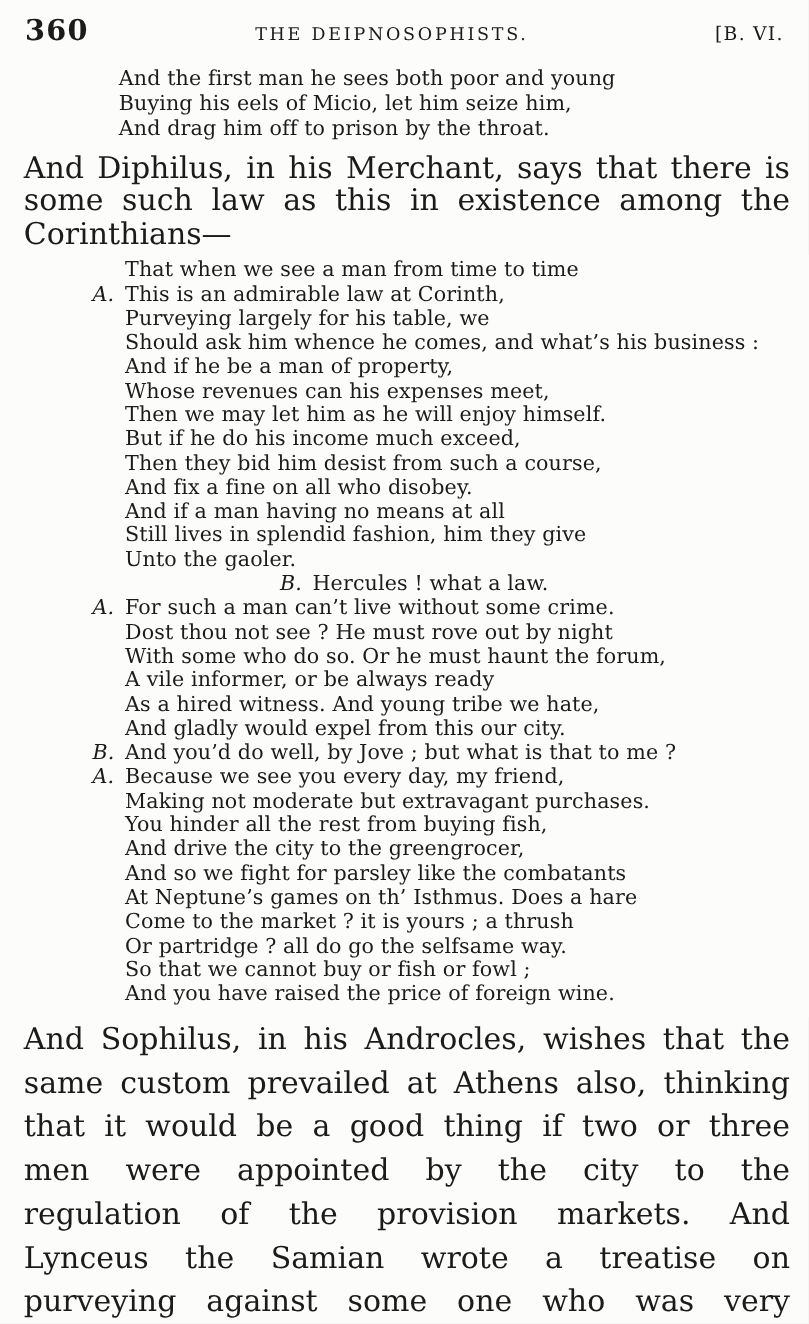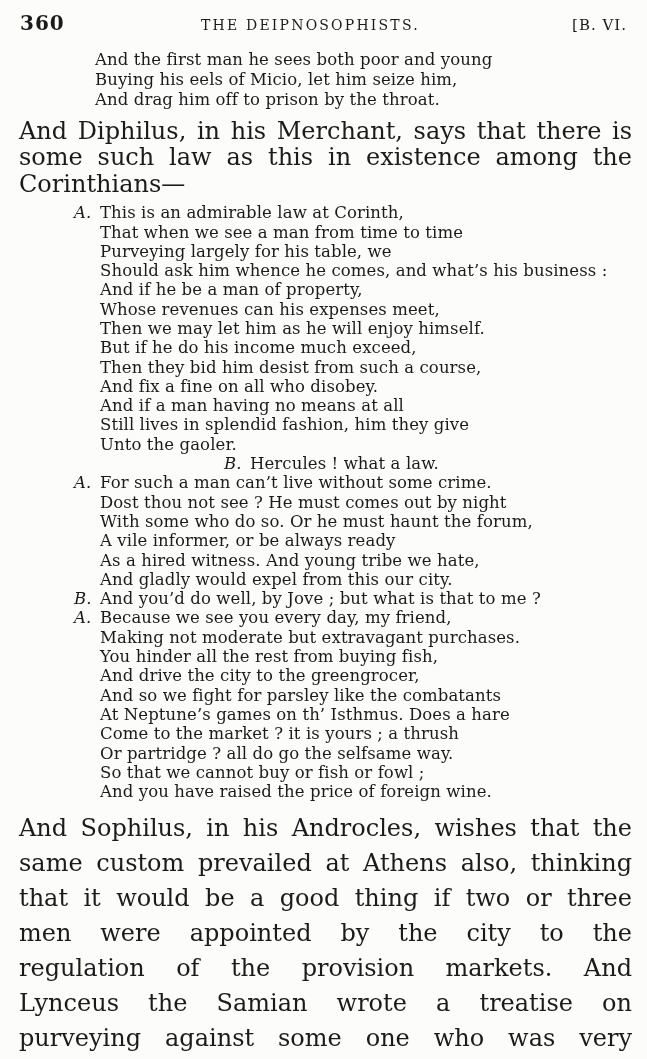--- a/index.html
+++ b/index.html
@@ -15,21 +15,21 @@
     font-family: "DejaVu Serif", "Liberation Serif", serif;
   }
 
   
   .pagehead {
     display: flex;
     justify-content: space-between;
     align-items: baseline;
     padding: 11px 20px 0 20px;
   }
-  .pagenum   { font-size: 20px; font-weight: bold; letter-spacing: 1px; }
+  .pagenum   { font-size: 23px; font-weight: bold; letter-spacing: 1px; }
   .runtitle  { font-size: 14px; font-weight: normal; letter-spacing: 2.2px; transform: translateX(-8px); }
   .bookref   { font-size: 15px; font-weight: normal; letter-spacing: 1px; }
 
   
   .verse { font-size: 16.5px; line-height: 19.3px; letter-spacing: 0.1px; }
   .verse1 { margin: 15px 0 0 95px; line-height: 20px; }
   .verse2 { margin: 6px 0 0 100px; }
   .vline  { white-space: nowrap; }
   .vlabel {
     display: inline-block;
@@ -67,23 +67,23 @@
 
       <div class="vline"><span class="vlabel"></span><span class="vtext">Buying his eels of Micio, let him seize him,</span></div>
 
       <div class="vline"><span class="vlabel"></span><span class="vtext">And drag him off to prison by the throat.</span></div>
     </section>
 
   <p class="prose prose1">And Diphilus, in his Merchant, says that there is some such law as this in existence among the Corinthians—</p>
 
   <section class="verse verse2">
 
+      <div class="vline"><span class="vlabel"></span><span class="vtext">That when we see a man from time to time</span></div>
+
       <div class="vline"><span class="vlabel">A.</span><span class="vtext">This is an admirable law at Corinth,</span></div>
-
-      <div class="vline"><span class="vlabel"></span><span class="vtext">That when we see a man from time to time</span></div>
 
       <div class="vline"><span class="vlabel"></span><span class="vtext">Purveying largely for his table, we</span></div>
 
       <div class="vline"><span class="vlabel"></span><span class="vtext">Should ask him whence he comes, and what’s his business :</span></div>
 
       <div class="vline"><span class="vlabel"></span><span class="vtext">And if he be a man of property,</span></div>
 
       <div class="vline"><span class="vlabel"></span><span class="vtext">Whose revenues can his expenses meet,</span></div>
 
       <div class="vline"><span class="vlabel"></span><span class="vtext">Then we may let him as he will enjoy himself.</span></div>
@@ -97,21 +97,21 @@
       <div class="vline"><span class="vlabel"></span><span class="vtext">And if a man having no means at all</span></div>
 
       <div class="vline"><span class="vlabel"></span><span class="vtext">Still lives in splendid fashion, him they give</span></div>
 
       <div class="vline"><span class="vlabel"></span><span class="vtext">Unto the gaoler.</span></div>
 
       <div class="vline shift"><span class="vlabel">B.</span><span class="vtext">Hercules ! what a law.</span></div>
 
       <div class="vline"><span class="vlabel">A.</span><span class="vtext">For such a man can’t live without some crime.</span></div>
 
-      <div class="vline"><span class="vlabel"></span><span class="vtext">Dost thou not see ?  He must comes out by night</span></div>
+      <div class="vline"><span class="vlabel"></span><span class="vtext">Dost thou not see ?  He must rove out by night</span></div>
 
 
       <div class="vline"><span class="vlabel"></span><span class="vtext">With some who do so.  Or he must haunt the forum,</span></div>
 
       <div class="vline"><span class="vlabel"></span><span class="vtext">A vile informer, or be always ready</span></div>
 
       <div class="vline"><span class="vlabel"></span><span class="vtext">As a hired witness.  And young tribe we hate,</span></div>
 
       <div class="vline"><span class="vlabel"></span><span class="vtext">And gladly would expel from this our city.</span></div>
 

